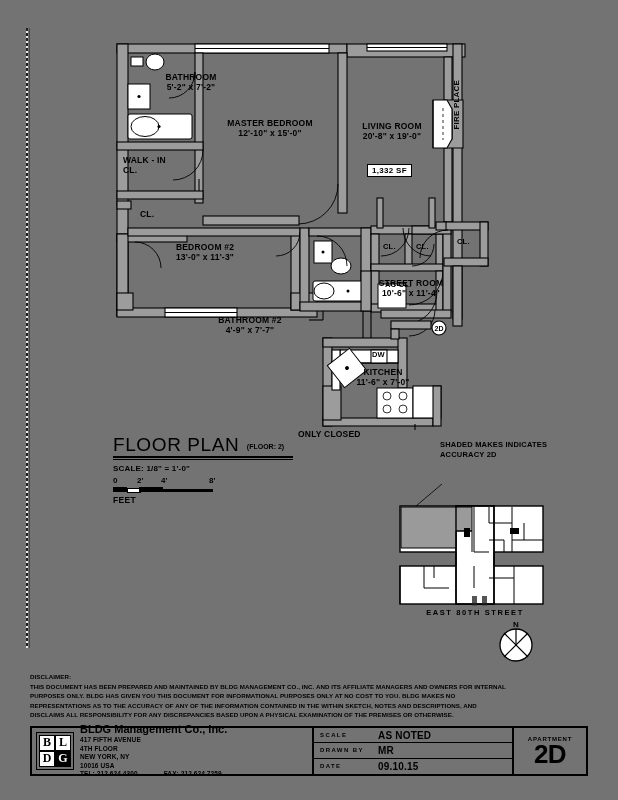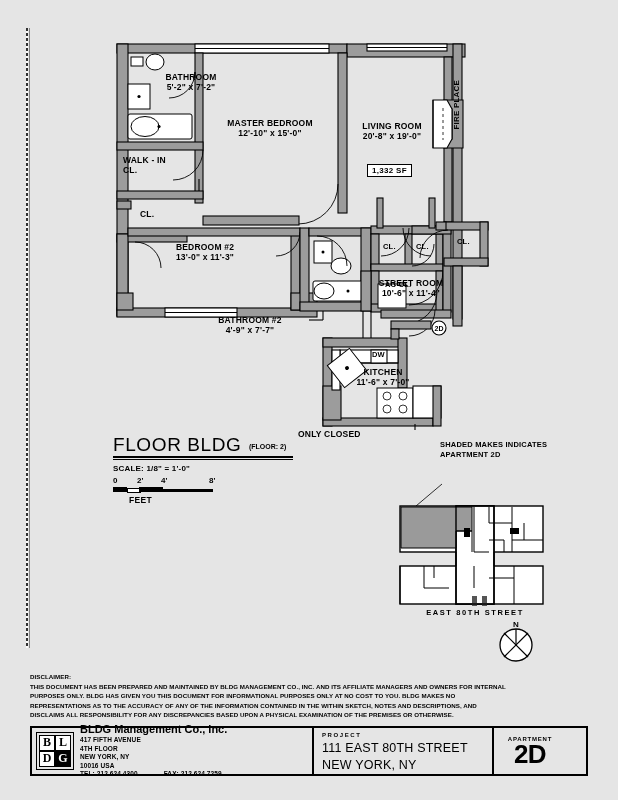--- a/index.html
+++ b/index.html
@@ -1,18 +1,18 @@
 <!DOCTYPE html>
 <html><head>
 <meta charset="utf-8">
 <style>
   html,body{margin:0;padding:0;background:#ffffff;}
   body{width:618px;height:800px;position:relative;overflow:hidden;
        font-family:"Liberation Sans",sans-serif;color:#000;}
-  .sheet{position:absolute;left:0;top:0;width:618px;height:800px;background:#e5e5e5;}
+  .sheet{position:absolute;left:0;top:0;width:618px;height:800px;background:#737373;}
 
   
   .scanline{position:absolute;left:26px;top:28px;width:2px;height:620px;
             background:repeating-linear-gradient(to bottom,#111 0 3px,#fff 3px 5px);opacity:.85;}
   .scanline2{position:absolute;left:29px;top:28px;width:1px;height:620px;background:#222;opacity:.5;}
 
   
   #plan{position:absolute;left:95px;top:38px;width:450px;height:390px;}
   #plan svg{display:block;}
 
@@ -29,21 +29,21 @@
   #fptitle .sub{font-size:7px;font-weight:bold;display:inline-block;vertical-align:2px;margin-left:3px;}
   #fptitle .rule{border-bottom:2px solid #000;width:180px;margin-top:0px;}
   #fptitle .rule2{border-bottom:1px solid #000;width:180px;margin-top:1px;}
   #fptitle .scale{font-size:8px;font-weight:bold;margin-top:4px;letter-spacing:.2px;}
 
   #scalebar{position:absolute;left:113px;top:476px;width:110px;}
   #scalebar .nums{position:relative;height:10px;font-size:8px;font-weight:bold;}
   #scalebar .nums span{position:absolute;top:0;}
   #scalebar .bar{position:relative;height:7px;width:100px;margin-top:1px;}
   #scalebar .seg{position:absolute;top:0;height:5px;}
-  #scalebar .feet{font-size:8.5px;font-weight:bold;margin-top:1px;letter-spacing:.3px;margin-left:16px;}
+  #scalebar .feet{font-size:8.5px;font-weight:bold;margin-top:1px;letter-spacing:.3px;}
 
   
   #keyarea{position:absolute;left:380px;top:440px;width:200px;height:230px;}
   #keynote{position:absolute;left:60px;top:0px;font-size:7.5px;font-weight:bold;line-height:1.35;letter-spacing:.2px;}
   #keysvg{position:absolute;left:14px;top:38px;}
   #streetlbl{position:absolute;left:20px;top:168px;width:150px;text-align:center;
              font-size:7.5px;font-weight:bold;letter-spacing:1.6px;}
   #keytitle{position:absolute;left:18px;top:183px;}
   #keytitle .t{font-size:16px;letter-spacing:.5px;}
   #keytitle .rule{border-bottom:2px solid #000;width:86px;}
@@ -302,21 +302,21 @@
     <div class="lbl" style="left:288px;top:205px;font-size:7.5px;">CL.</div>
     <div class="lbl" style="left:321px;top:205px;font-size:7.5px;">CL.</div>
     <div class="lbl" style="left:290px;top:243px;font-size:7.5px;">AC CL.</div>
     <div class="lbl" style="left:362px;top:200px;font-size:7.5px;">CL.</div>
     <div class="lbl" style="left:277px;top:313px;font-size:7.5px;">DW</div>
     <div class="lbl" style="left:203px;top:392px;font-size:8.5px;">ONLY CLOSED</div>
   </div>
 
   <div id="fptitle">
     <div>
-      <span class="t">FLOOR BLDG</span>
+      <span class="t">FLOOR PLAN</span>
       <span class="sub">(FLOOR: 2)</span>
     </div>
     <div class="rule"></div>
     <div class="rule2"></div>
     <div class="scale">SCALE: 1/8" = 1'-0"</div>
   </div>
 
   <div id="scalebar">
     <div class="nums">
       <span style="left:0px;">0</span>
@@ -330,21 +330,21 @@
       <div class="seg" style="left:26px;width:24px;background:#000;top:2px;height:3px;"></div>
       <div class="seg" style="left:50px;width:50px;background:#000;top:2px;height:3px;"></div>
       <div class="seg" style="left:26px;width:24px;background:#000;"></div>
     </div>
     <div class="feet">FEET</div>
   </div>
 
   <div id="keyarea">
     <div id="keynote">
       <div>SHADED MAKES INDICATES</div>
-      <div>APARTMENT 2D</div>
+      <div>ACCURACY 2D</div>
     </div>
     <svg id="keysvg" width="155" height="130" viewBox="0 0 155 130">
       <line x1="48" y1="6" x2="22" y2="28" stroke="#000" stroke-width="0.8"></line>
 
       <rect x="6" y="28" width="143" height="46" fill="#fff" stroke="#000" stroke-width="1.4"></rect>
       <rect x="6" y="88" width="143" height="38" fill="#fff" stroke="#000" stroke-width="1.4"></rect>
       <rect x="62" y="28" width="38" height="98" fill="#fff" stroke="#000" stroke-width="1.4"></rect>
 
       <path d="M7 29 L78 29 L78 53 L62 53 L62 70 L7 70 Z" fill="#9a9a9a" stroke="#000" stroke-width="1"></path>
 
@@ -401,26 +401,35 @@
           <div>NEW YORK, NY</div>
           <div>10016 USA</div>
           <div class="tel">
             <span>TEL: 212.624.4300</span>
             <span class="fax">FAX: 212.624.7259</span>
           </div>
         </div>
       </div>
     </div>
 
-    <div class="cell c2" style="width:180px;">
-      <div class="proj-h">PROJECT</div>
-      <div class="proj-l">111 EAST 80TH STREET</div>
-      <div class="proj-l" style="margin-top:0;">NEW YORK, NY</div>
-    </div>
-
+
+    <div class="cell c3">
+      <div class="specrow">
+        <div class="speck">SCALE</div>
+        <div class="specv">AS NOTED</div>
+      </div>
+      <div class="specrow">
+        <div class="speck">DRAWN BY</div>
+        <div class="specv">MR</div>
+      </div>
+      <div class="specrow">
+        <div class="speck">DATE</div>
+        <div class="specv">09.10.15</div>
+      </div>
+    </div>
 
     <div class="cell c4">
       <div class="apt-h">APARTMENT</div>
       <div class="apt-v">2D</div>
     </div>
   </div>
 
 </div>
 
 </body></html>

